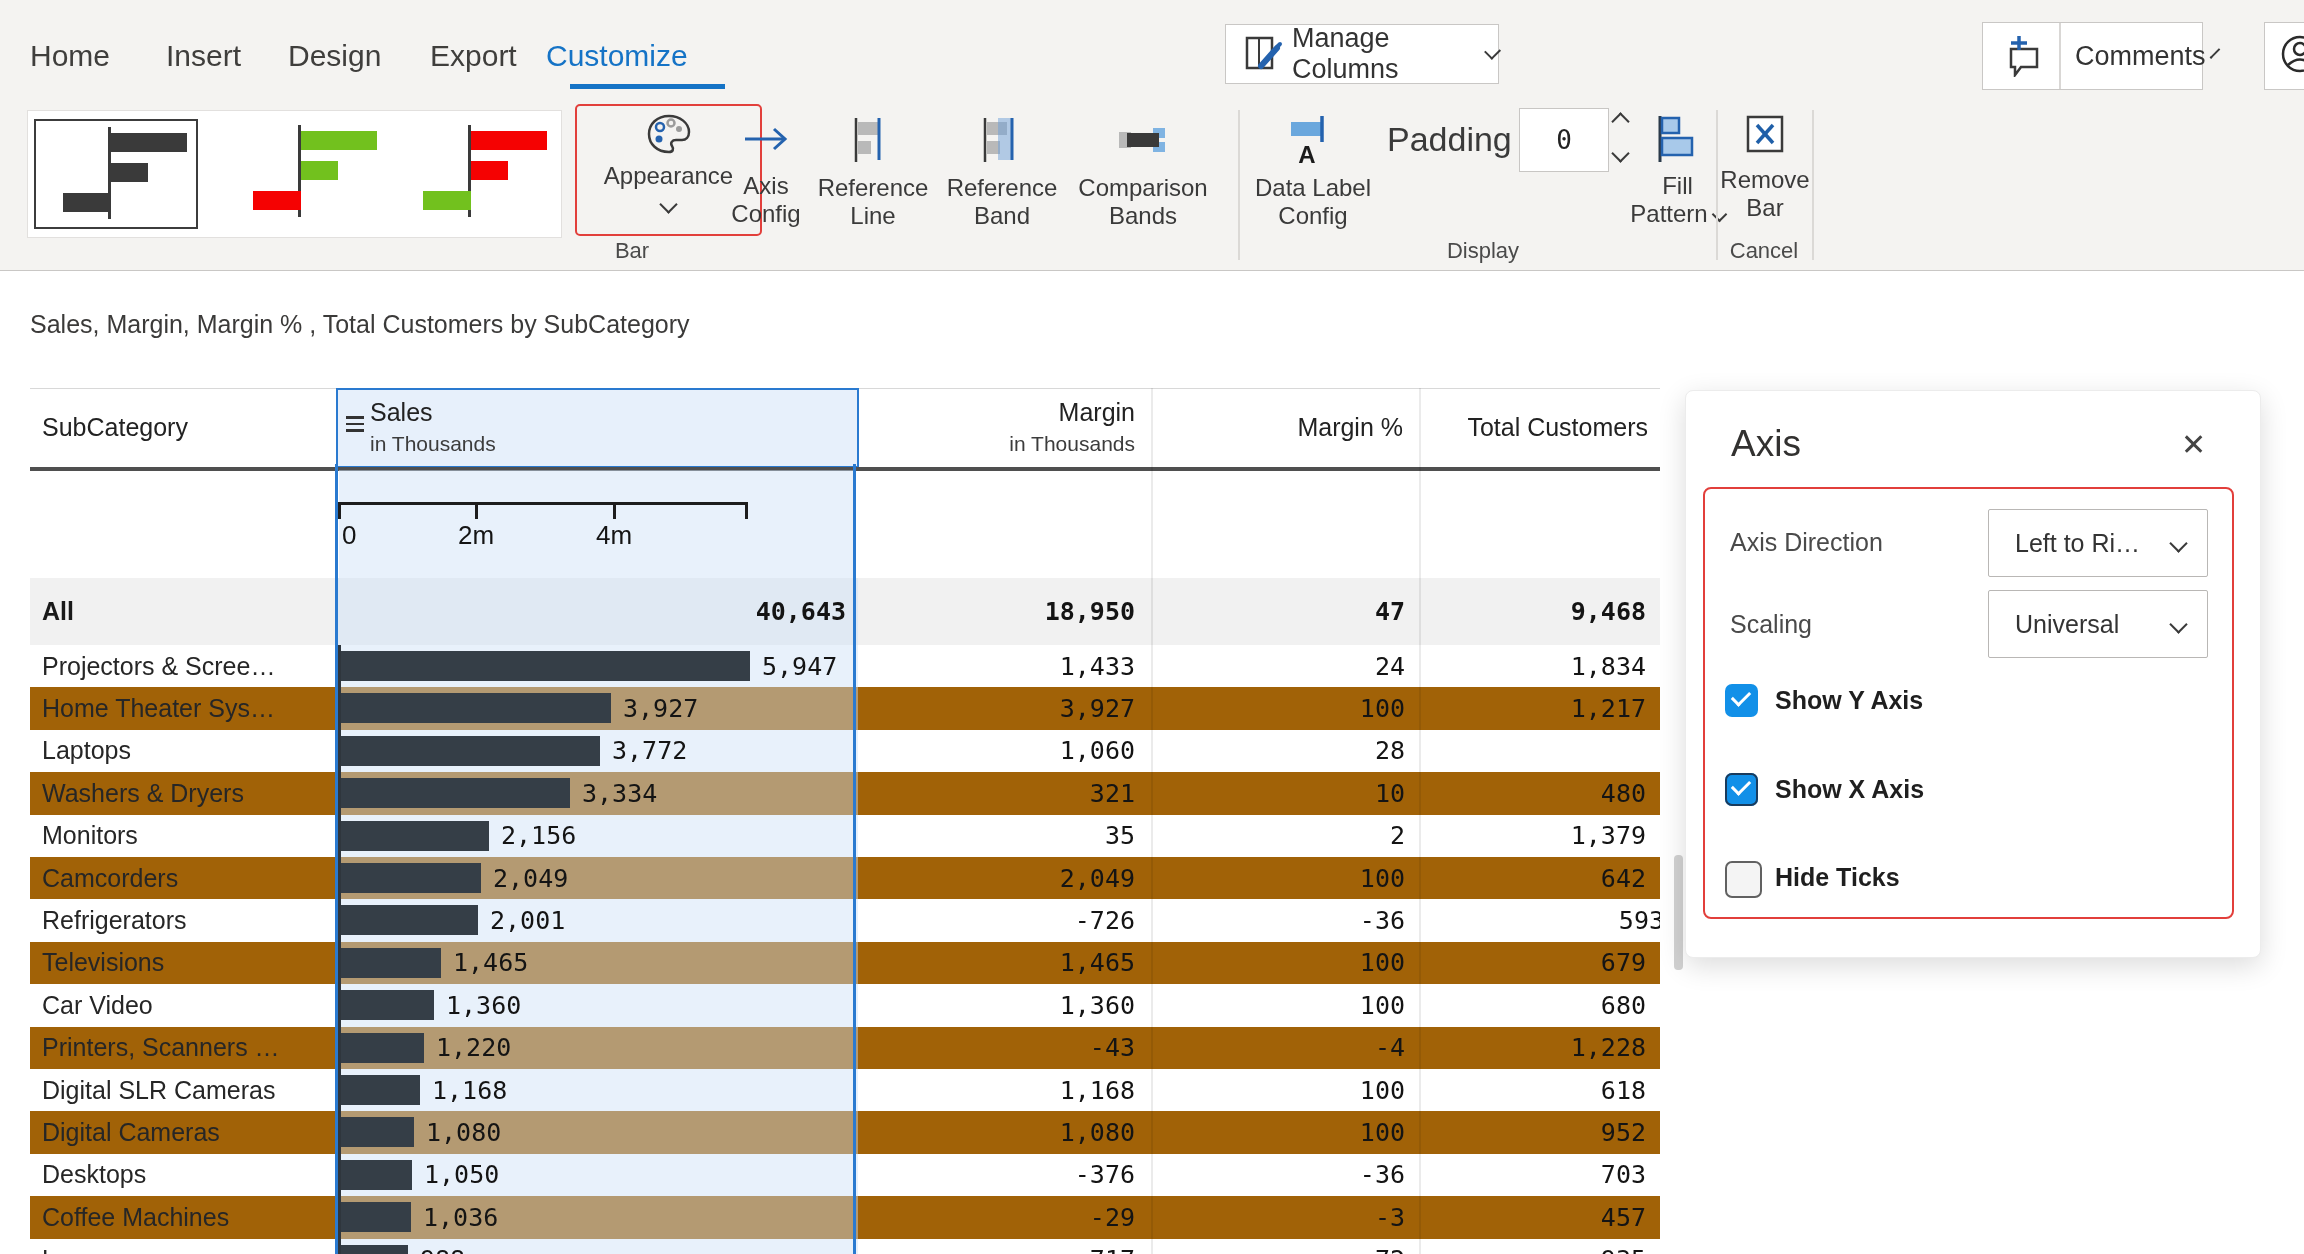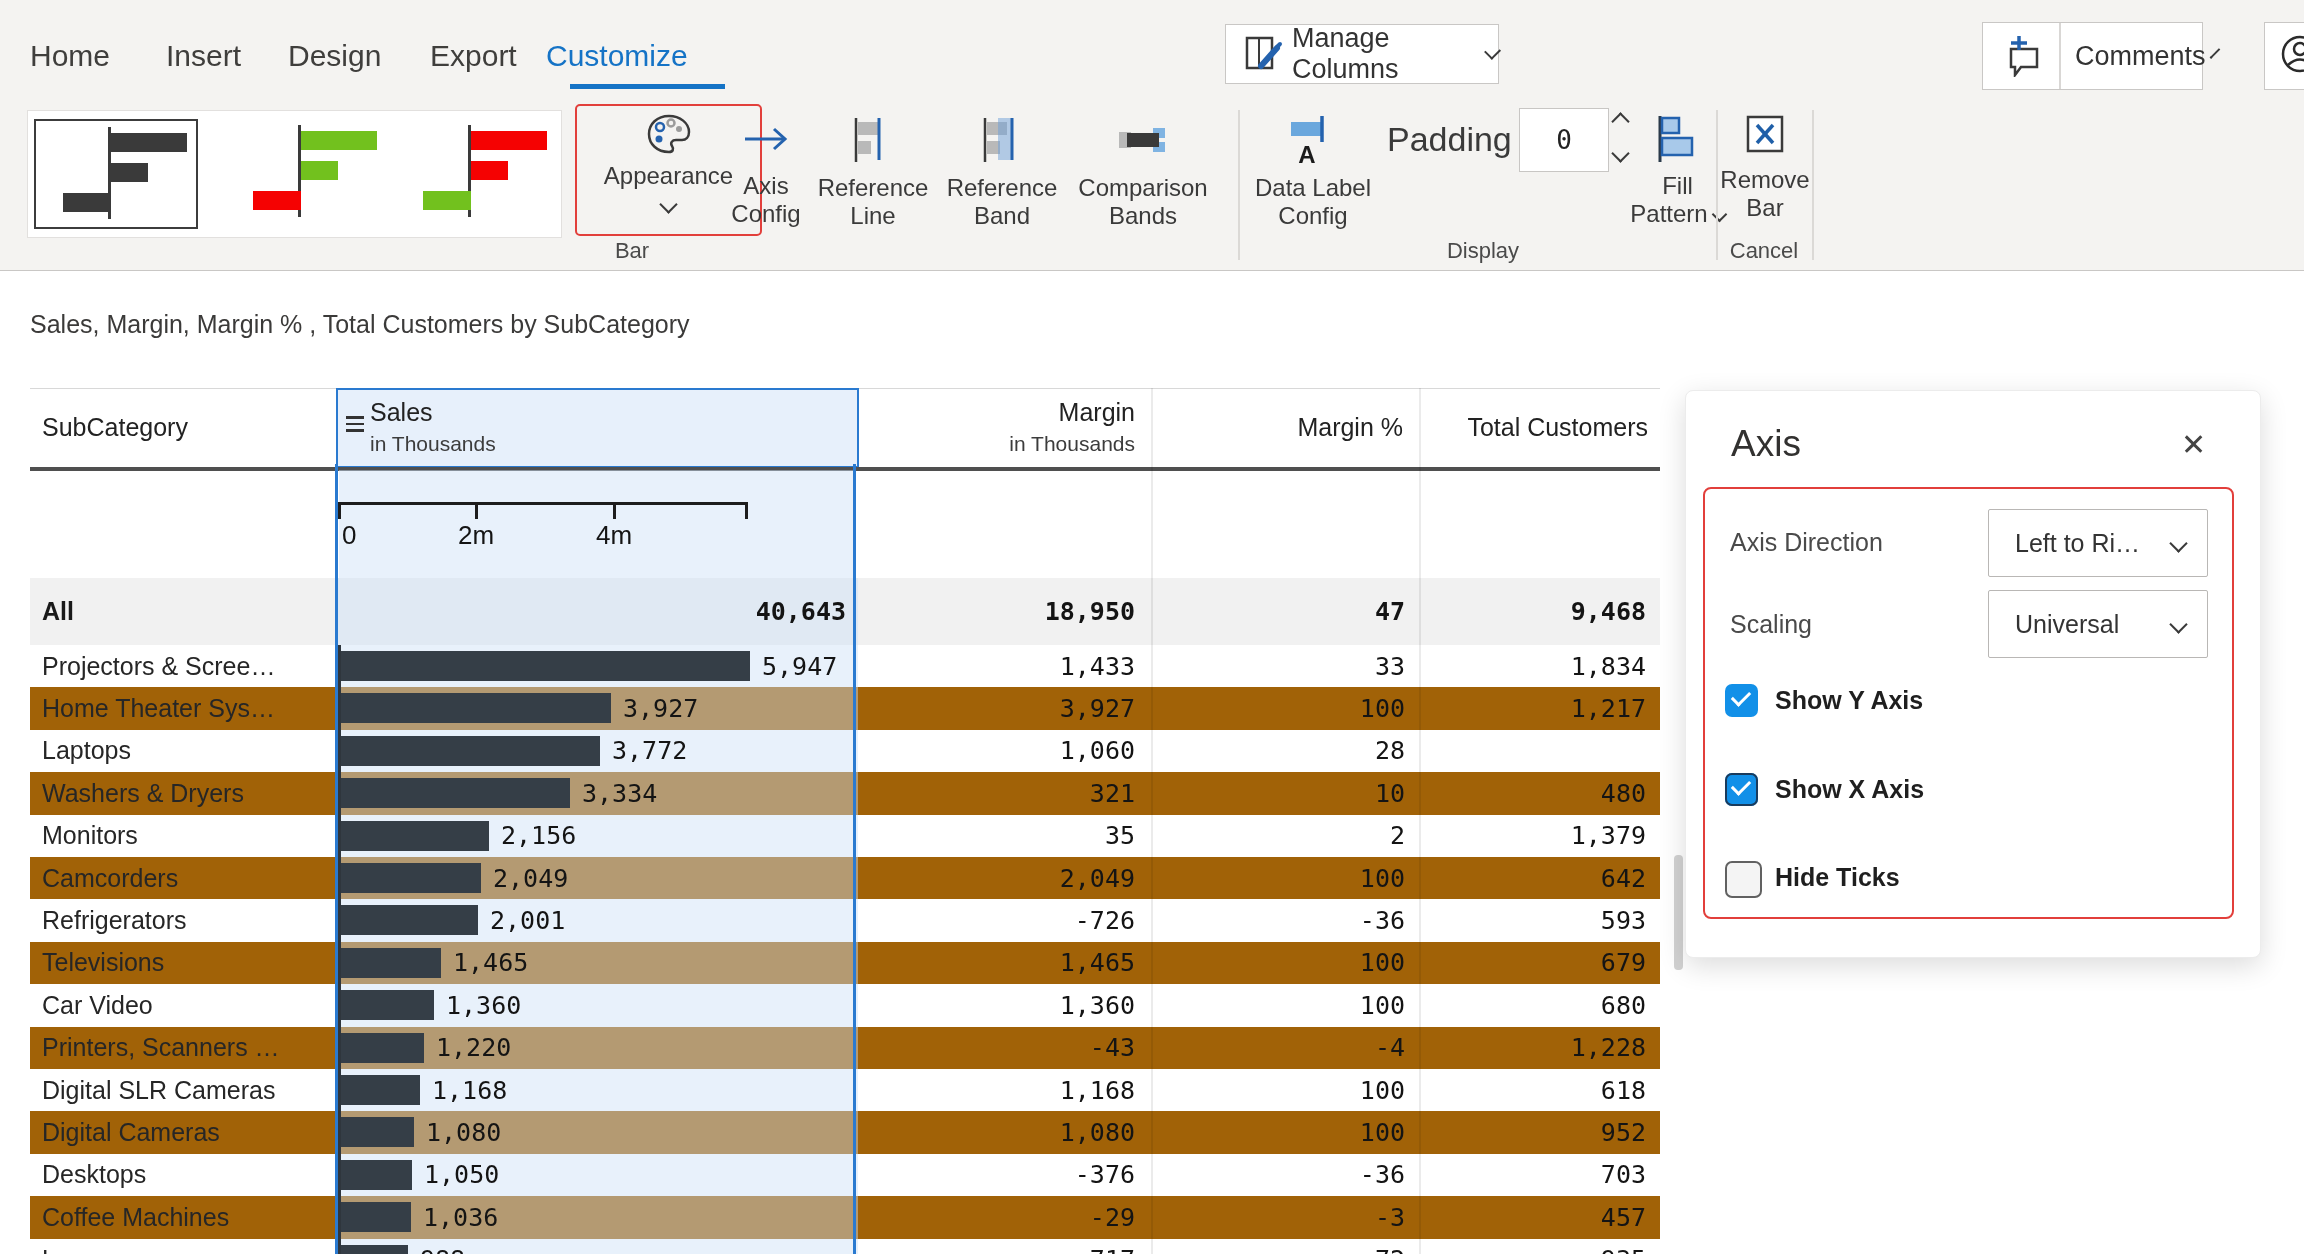--- a/index.html
+++ b/index.html
@@ -285,21 +285,21 @@
     <span class="abs mono num" style="left:1389px;width:227px;height:67px;font-weight:bold;">9,468</span>
   </div>
 
   <div class="abs" style="left:30px;top:645px;width:1630px;height:609px;overflow:hidden;">
       <div class="trow" style="top: 0px;">
         <div class="salesbg"></div>
         <div class="rlab">Projectors &amp; Scree…</div>
         <div class="bar" style="left: 310px; width: 410px;"></div>
         <div class="barval mono" style="left: 732px;">5,947</div>
         <div class="num mono" style="left: 828px; width: 277px;">1,433</div>
-        <div class="num mono" style="left: 1121px; width: 254px;">33</div>
+        <div class="num mono" style="left: 1121px; width: 254px;">24</div>
         <div class="num mono" style="left: 1389px; width: 227px;">1,834</div>
       </div>
       <div class="trow alt" style="top: 42.4px;">
         <div class="salesbg"></div>
         <div class="rlab">Home Theater Sys…</div>
         <div class="bar" style="left: 310px; width: 271px;"></div>
         <div class="barval mono" style="left: 593px;">3,927</div>
         <div class="num mono" style="left: 828px; width: 277px;">3,927</div>
         <div class="num mono" style="left: 1121px; width: 254px;">100</div>
         <div class="num mono" style="left: 1389px; width: 227px;">1,217</div>
@@ -340,21 +340,21 @@
         <div class="num mono" style="left: 1121px; width: 254px;">100</div>
         <div class="num mono" style="left: 1389px; width: 227px;">642</div>
       </div>
       <div class="trow" style="top: 254.4px;">
         <div class="salesbg"></div>
         <div class="rlab">Refrigerators</div>
         <div class="bar" style="left: 310px; width: 138px;"></div>
         <div class="barval mono" style="left: 460px;">2,001</div>
         <div class="num mono" style="left: 828px; width: 277px;">-726</div>
         <div class="num mono" style="left: 1121px; width: 254px;">-36</div>
-        <div class="num mono" style="left: 1389px; width: 227px;">593</div>
+        <div class="num mono" style="left: 1389px; width: 227px; padding-left: 18px;">593</div>
       </div>
       <div class="trow alt" style="top: 296.8px;">
         <div class="salesbg"></div>
         <div class="rlab">Televisions</div>
         <div class="bar" style="left: 310px; width: 101px;"></div>
         <div class="barval mono" style="left: 423px;">1,465</div>
         <div class="num mono" style="left: 828px; width: 277px;">1,465</div>
         <div class="num mono" style="left: 1121px; width: 254px;">100</div>
         <div class="num mono" style="left: 1389px; width: 227px;">679</div>
       </div>

